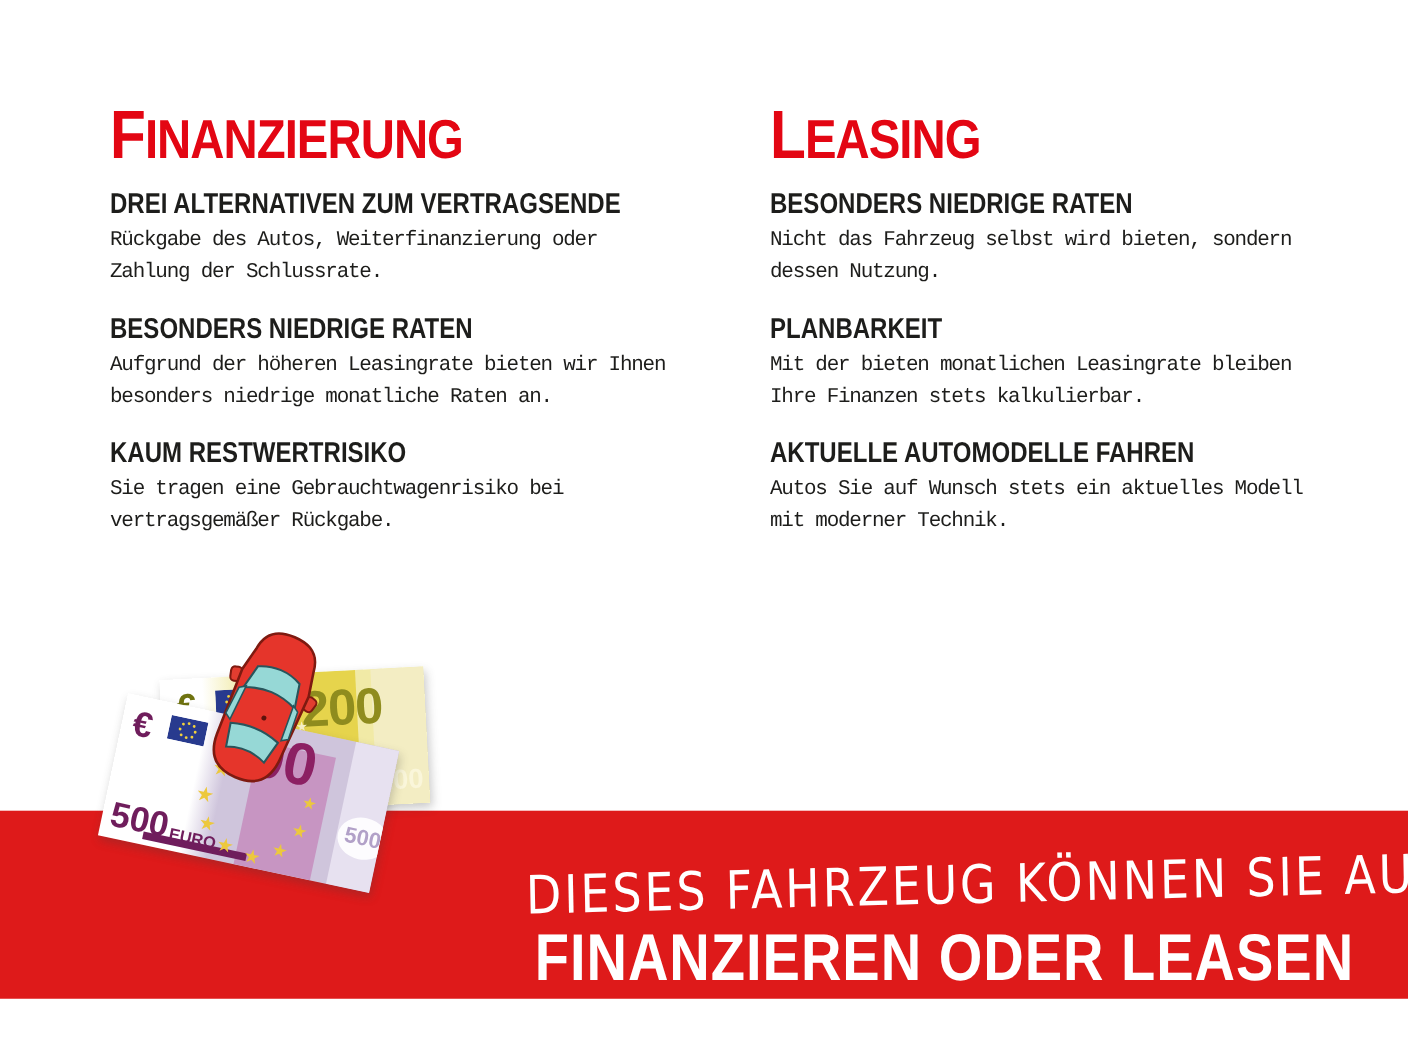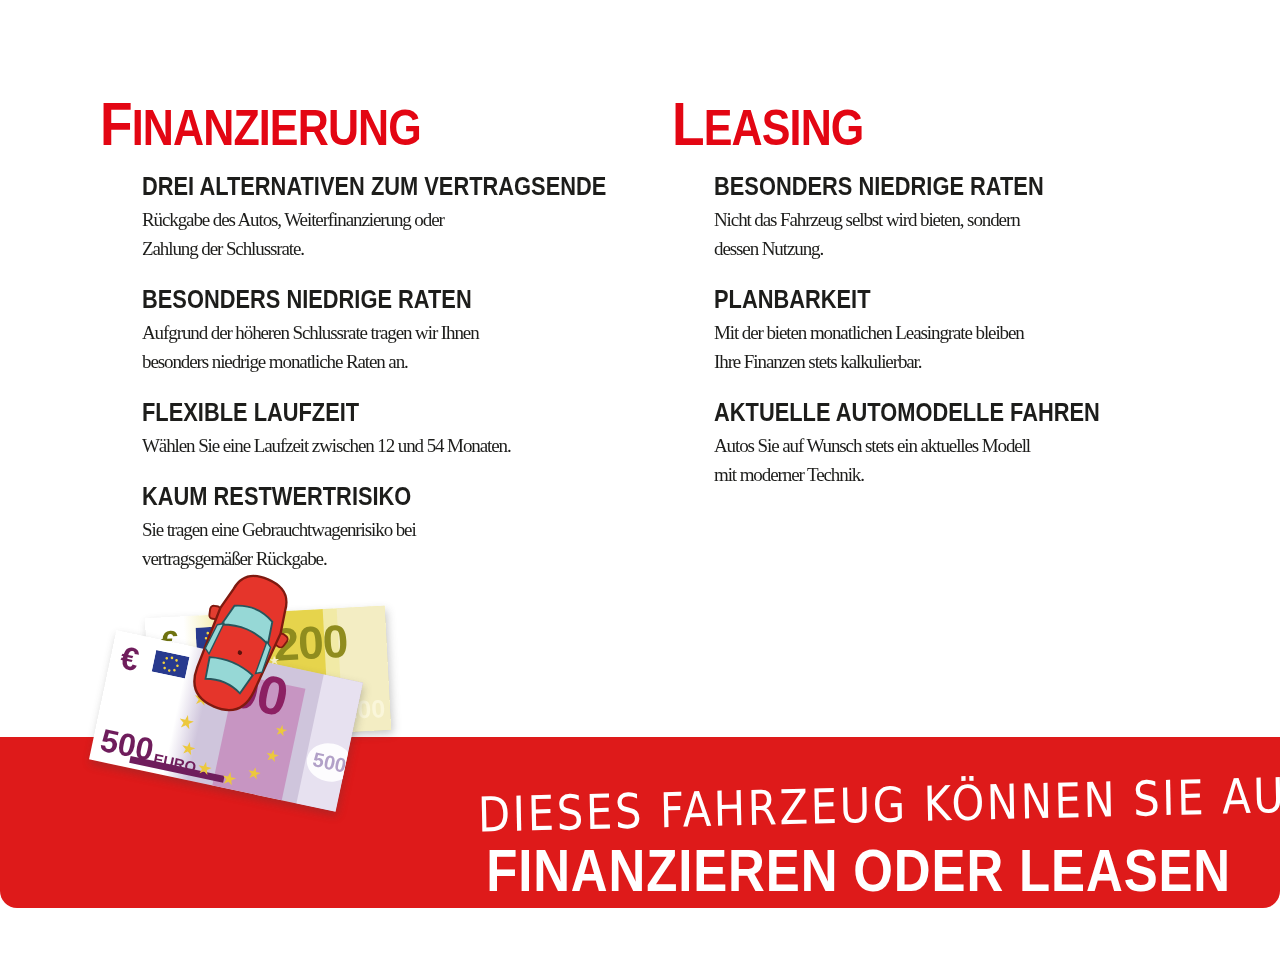--- a/index.html
+++ b/index.html
@@ -1,49 +1,49 @@
 <!DOCTYPE html>
 <html><head>
 <meta charset="utf-8">
 <style>
   html,body{margin:0;padding:0;}
   body{
     width:1280px;height:960px;position:relative;overflow:hidden;
     background:#ffffff;
     font-family:"Liberation Sans",sans-serif;
   }
-  .page{position:absolute;inset:0;width:1280px;height:908px;background:#fff;overflow:hidden;border-radius:17px;}
+  .page{position:absolute;inset:0;width:1280px;height:908px;background:#fff;overflow:hidden;}
 
   
   .column{position:absolute;top:98px;z-index:5;}
   #col-fin{left:100px;width:560px;}
-  #col-lea{left:672px;width:520px;}
+  #col-lea{left:700px;width:520px;}
 
   .col-title{
     margin:0 0 20px 0;
     color:#e30613;
     font-size:50px;line-height:52px;font-weight:700;
     letter-spacing:-1px;
     transform:scaleX(0.86);transform-origin:left bottom;
     white-space:nowrap;
   }
   .col-title::first-letter{font-size:62px;}
 
-  .section{margin-bottom:24px;margin-left:42px;}
+  .section{margin-bottom:24px;}
   .section h2{
     margin:0 0 7px 0;
     color:#1d1d1b;
     font-size:26px;line-height:24px;font-weight:700;
     transform:scaleX(0.84);transform-origin:left bottom;
     white-space:nowrap;
   }
   .section p{
     margin:0;
     color:#1d1d1b;
-    font-family:Liberation Serif, serif;
+    font-family:Liberation Mono, monospace;
     font-size:19px;line-height:29px;letter-spacing:-1.1px;
     white-space:pre-line;
   }
 
   
   .band{position:absolute;left:0;top:737px;width:1280px;height:223px;background:#de1a1a;z-index:1;}
   .banner-text{position:absolute;left:425px;top:778px;width:815px;z-index:5;color:#fff;text-align:center;}
   .banner-line1{
     font-family:"DejaVu Sans",sans-serif;
     font-size:48px;line-height:56px;font-weight:400;
@@ -105,26 +105,22 @@
   <section class="column" id="col-fin">
     <h1 class="col-title">FINANZIERUNG</h1>
 
     <div class="section">
       <h2>DREI ALTERNATIVEN ZUM VERTRAGSENDE</h2>
       <p>Rückgabe des Autos, Weiterfinanzierung oder
 Zahlung der Schlussrate.</p>
     </div>
     <div class="section">
       <h2>BESONDERS NIEDRIGE RATEN</h2>
-      <p>Aufgrund der höheren Schlussrate tragen wir Ihnen
+      <p>Aufgrund der höheren Leasingrate bieten wir Ihnen
 besonders niedrige monatliche Raten an.</p>
-    </div>
-    <div class="section">
-      <h2>FLEXIBLE LAUFZEIT</h2>
-      <p>Wählen Sie eine Laufzeit zwischen 12 und 54 Monaten.</p>
     </div>
     <div class="section">
       <h2>KAUM RESTWERTRISIKO</h2>
       <p>Sie tragen eine Gebrauchtwagenrisiko bei
 vertragsgemäßer Rückgabe.</p>
     </div>
   </section>
 
   <section class="column" id="col-lea">
     <h1 class="col-title">LEASING</h1>

